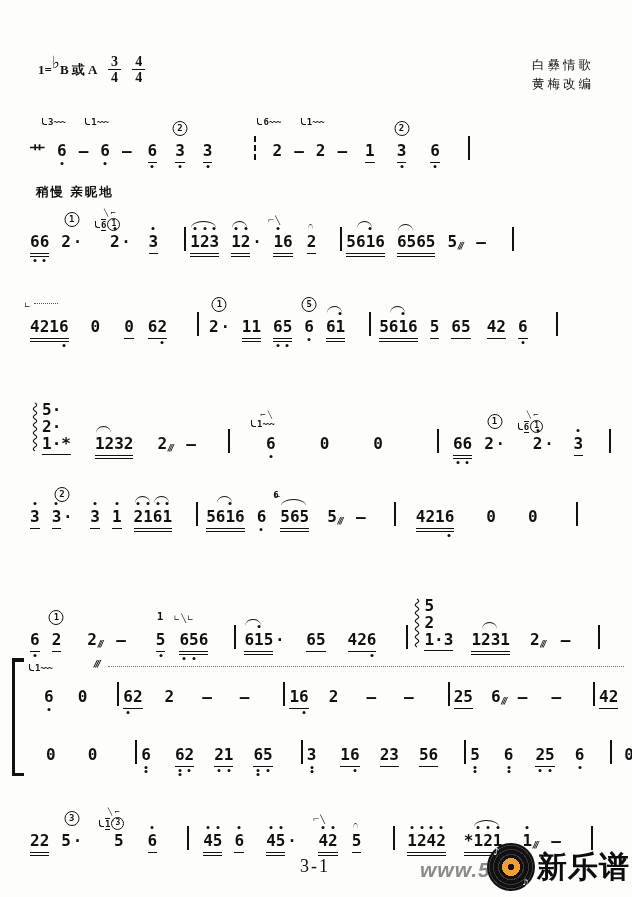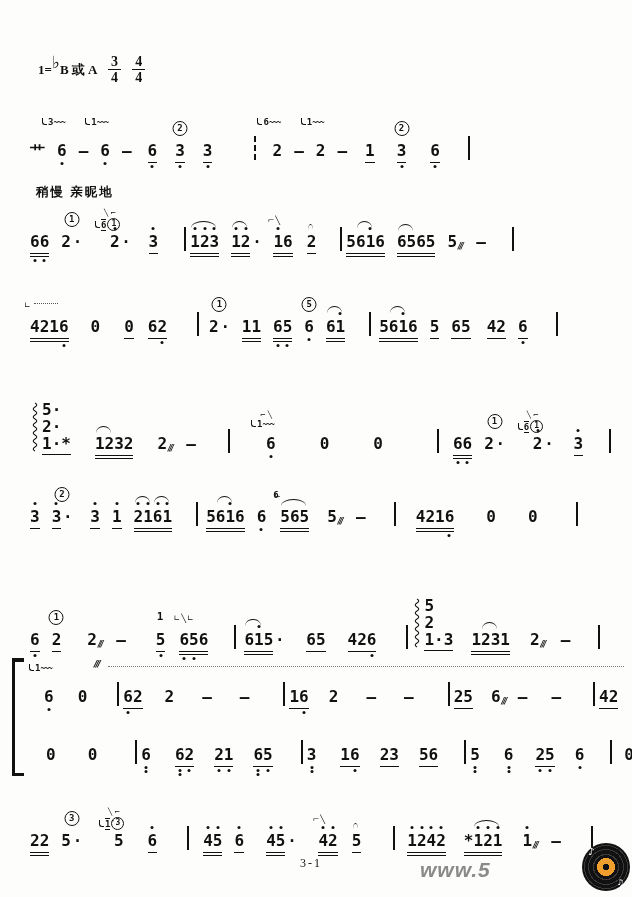--- a/index.html
+++ b/index.html
@@ -46,21 +46,21 @@
   .sq{position:absolute;left:-11px;top:1px;}
   
   #system{position:absolute;left:30px;right:6px;top:656px;height:132px;}
   #sysbracket{position:absolute;left:-18px;top:2px;height:118px;border-left:3.5px solid #111;}
   #sysbracket:before,#sysbracket:after{content:"";position:absolute;left:0;width:9px;height:3.5px;background:#111;}
   #sysbracket:before{top:0;} #sysbracket:after{bottom:0;}
   #tremline{position:absolute;left:78px;right:2px;top:10px;border-top:1.3px dotted #777;}
   #tremmark{position:absolute;left:64px;top:3px;font:italic bold 9px "DejaVu Sans",sans-serif;letter-spacing:-1.5px;}
   #system .mline{left:0;}
   
-  #pagenum{position:absolute;left:300px;top:856px;font-size:12px;letter-spacing:2px;}
+  #pagenum{position:absolute;left:300px;top:856px;font-size:18px;letter-spacing:2px;}
   #watermark{position:absolute;left:420px;top:858px;font-size:21px;font-style:italic;font-weight:bold;color:#8a8a8a;
              letter-spacing:1px;font-family:"Liberation Sans",sans-serif;}
   #logo{position:absolute;right:2px;top:843px;display:flex;align-items:center;}
   .vinyl{position:relative;width:48px;height:48px;border-radius:50%;
          background:radial-gradient(circle,#111 0 3px,#f09f2e 3px 9px,#111 9px 12px,#3a3a3a 12px 13px,#111 13px 17px,
          #3a3a3a 17px 18px,#111 18px 21px,#3a3a3a 21px 22px,#111 22px 24px);}
   .vnote{position:absolute;color:#fff;font-size:10px;top:3px;left:6px;font-family:"DejaVu Sans",sans-serif;}
   .vnote2{position:absolute;color:#fff;font-size:8px;bottom:4px;right:6px;font-family:"DejaVu Sans",sans-serif;}
   .logotxt{font-size:30px;font-weight:900;color:#0c0c0c;letter-spacing:1px;margin-left:2px;font-family:"Liberation Sans",sans-serif;}
 </style>
@@ -74,20 +74,24 @@
     <span class="frac">
       <span class="fn">3</span>
       <span class="fd">4</span>
     </span>
     <span class="frac">
       <span class="fn">4</span>
       <span class="fd">4</span>
     </span>
   </div>
 
+  <div id="credits">
+    <div>白彝情歌</div>
+    <div>黄梅改编</div>
+  </div>
 
   <div id="tempo">稍慢  亲昵地</div>
 
   <div id="stage">
       <div class="mline" style="top: 136px;"><span class="tok sym"><span class="d">艹</span></span><span class="tok"><span class="d">6<i class="dot" style="left: calc(0.5ch); bottom: -5px;"></i></span><span class="orn">
             <span class="orow"><i class="hk"></i><span class="osm">3</span><span class="wav">~~~</span></span>
           </span></span><span class="tok"><span class="d">–</span></span><span class="tok"><span class="d">6<i class="dot" style="left: calc(0.5ch); bottom: -5px;"></i></span><span class="orn">
             <span class="orow"><i class="hk"></i><span class="osm">1</span><span class="wav">~~~</span></span>
           </span></span><span class="tok"><span class="d">–</span></span><span class="tok" style="margin-left: 4px;"><span class="d">6<i class="ul u1"></i><i class="dot" style="left: calc(0.5ch); bottom: -8px;"></i></span></span><span class="tok" style="margin-left: 6px;"><span class="d">3<i class="ul u1"></i><i class="dot" style="left: calc(0.5ch); bottom: -8px;"></i></span><span class="circ">2</span></span><span class="tok" style="margin-left: 6px;"><span class="d">3<i class="ul u1"></i><i class="dot" style="left: calc(0.5ch); bottom: -8px;"></i></span></span><span class="bld" style="margin-left: 30px;"></span><span class="tok" style="margin-left: 12px;"><span class="d">2</span><span class="orn">
             <span class="orow"><i class="hk"></i><span class="osm">6</span><span class="wav">~~~</span></span>
@@ -128,14 +132,15 @@
       <div class="mline" style="top: 84px;"><span class="tok" style="margin-left: 16px;"><span class="d">0</span></span><span class="tok" style="margin-left: 20px;"><span class="d">0</span></span><span class="bl" style="margin-left: 26px;"></span><span class="tok"><span class="d">6<i class="dot" style="left: calc(0.5ch); bottom: -5px;"></i><i class="dot" style="left: calc(0.5ch); bottom: -9px;"></i></span></span><span class="tok" style="margin-left: 12px;"><span class="d">62<i class="ul u1"></i><i class="dot" style="left: calc(1.5ch); bottom: -8px;"></i><i class="dot" style="left: calc(0.5ch); bottom: -8px;"></i><i class="dot" style="left: calc(0.5ch); bottom: -12px;"></i></span></span><span class="tok" style="margin-left: 8px;"><span class="d">21<i class="ul u1"></i><i class="dot" style="left: calc(0.5ch); bottom: -8px;"></i><i class="dot" style="left: calc(1.5ch); bottom: -8px;"></i></span></span><span class="tok" style="margin-left: 8px;"><span class="d">65<i class="ul u1"></i><i class="dot" style="left: calc(1.5ch); bottom: -8px;"></i><i class="dot" style="left: calc(0.5ch); bottom: -8px;"></i><i class="dot" style="left: calc(0.5ch); bottom: -12px;"></i></span></span><span class="bl" style="margin-left: 16px;"></span><span class="tok"><span class="d">3<i class="dot" style="left: calc(0.5ch); bottom: -5px;"></i><i class="dot" style="left: calc(0.5ch); bottom: -9px;"></i></span></span><span class="tok" style="margin-left: 12px;"><span class="d">16<i class="ul u1"></i><i class="dot" style="left: calc(1.5ch); bottom: -8px;"></i></span></span><span class="tok" style="margin-left: 8px;"><span class="d">23<i class="ul u1"></i></span></span><span class="tok" style="margin-left: 8px;"><span class="d">56<i class="ul u1"></i></span></span><span class="bl" style="margin-left: 14px;"></span><span class="tok"><span class="d">5<i class="dot" style="left: calc(0.5ch); bottom: -5px;"></i><i class="dot" style="left: calc(0.5ch); bottom: -9px;"></i></span></span><span class="tok" style="margin-left: 12px;"><span class="d">6<i class="dot" style="left: calc(0.5ch); bottom: -5px;"></i><i class="dot" style="left: calc(0.5ch); bottom: -9px;"></i></span></span><span class="tok" style="margin-left: 10px;"><span class="d">25<i class="ul u1"></i><i class="dot" style="left: calc(0.5ch); bottom: -8px;"></i><i class="dot" style="left: calc(1.5ch); bottom: -8px;"></i></span></span><span class="tok" style="margin-left: 8px;"><span class="d">6<i class="dot" style="left: calc(0.5ch); bottom: -5px;"></i></span></span><span class="bl" style="margin-left: 14px;"></span><span class="tok" style="margin-left: 8px;"><span class="d">0</span></span></div>
     </div>
 
   <div id="pagenum">3-1</div>
   <div id="watermark">www.5</div>
   <div id="logo">
     <span class="vinyl">
       <span class="vnote">♪</span>
       <span class="vnote2">♫</span>
     </span>
+    <span class="logotxt">新乐谱</span>
   </div>
 </div>
 
 </body></html>

